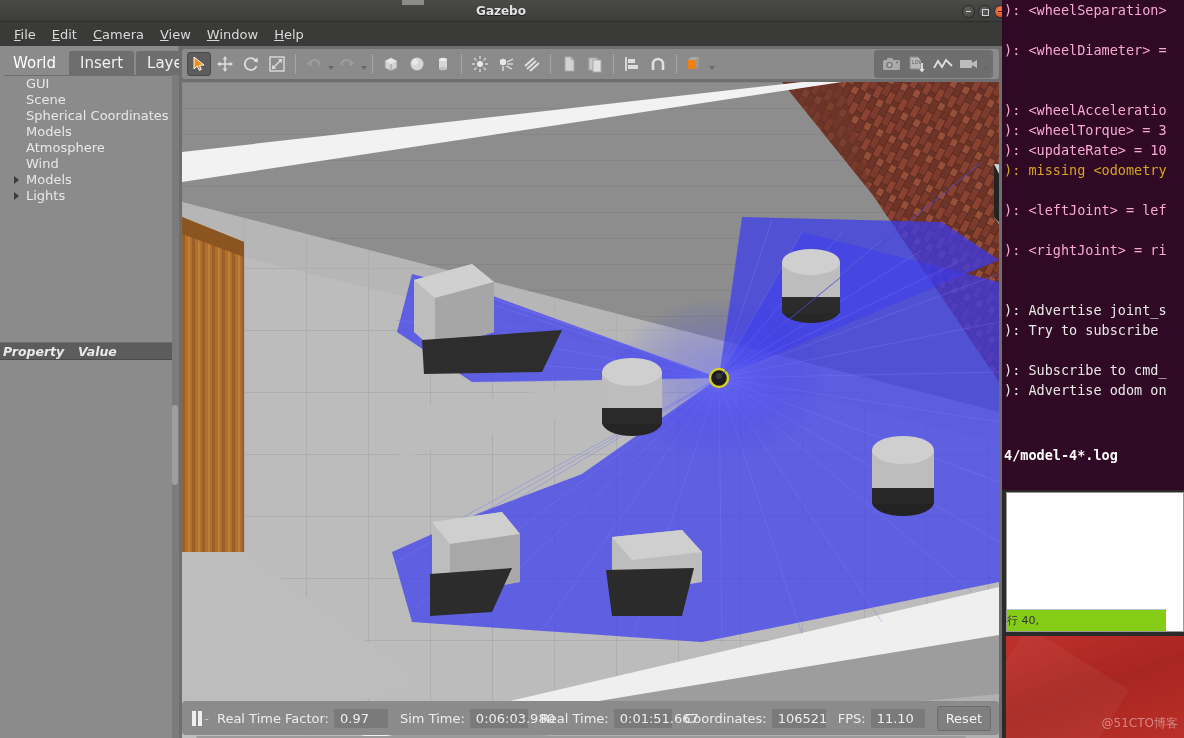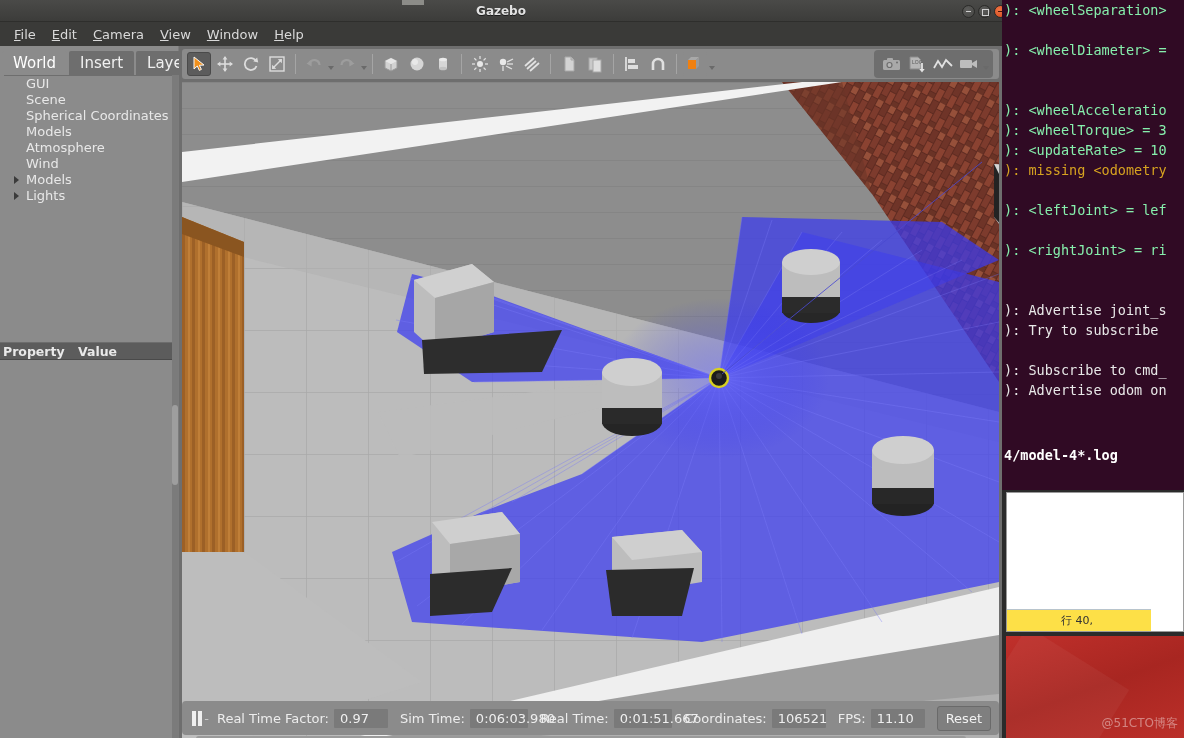--- a/index.html
+++ b/index.html
@@ -90,21 +90,21 @@
   }
   #splitter-grip {
     position: absolute; left: 70px; top: 291px; width: 36px; height: 5px;
   }
   #splitter-grip i {
     display: inline-block; width: 2px; height: 2px; background: #b9b9b9; margin: 1px 1px;
   }
   #prop-header {
     position: absolute; left: 0px; top: 296px; width: 172px; height: 18px;
     background: #5c5c5c; border-top: 1px solid #6d6d6d; border-bottom: 1px solid #4a4a4a;
-    display: flex; align-items: center;
+    display: flex; align-items: center; font-style: italic;
   }
   .prop-col { color: #e9e9e9; font-size: 12.5px; font-weight: bold; }
   #prop-col-property { padding-left: 3px; width: 78px; }
   #prop-col-value { }
   #prop-body {
     position: absolute; left: 0; top: 314px; width: 172px; height: 378px;
     background: #8b8b8b;
   }
   #left-vscroll {
     position: absolute; right: 0px; top: 29px; width: 6px; height: 663px;
@@ -185,36 +185,36 @@
   #terminal {
     position: absolute; left: 0; top: 0; width: 182px; height: 490px;
     background: #300a24; overflow: hidden;
     font-family: "DejaVu Sans Mono", "Liberation Mono", monospace;
     font-size: 13.5px;
     padding-left: 2px;
   }
   .term-line {
     height: 20px; line-height: 20px; white-space: pre; overflow: hidden;
   }
-  .t-green { color: #86efac; }
+  .t-green { color: #f9a8d4; }
   .t-yellow { color: #d7a320; }
   .t-white { color: #e8e8e8; }
   .t-boldwhite { color: #ffffff; font-weight: bold; margin-top: 25px; }
 
   #editor-panel {
     position: absolute; left: 4px; top: 492px; width: 178px; height: 140px;
     background: #ffffff; border: 1px solid #9a9a9a;
   }
   #editor-canvas {
     position: absolute; left: 0; top: 0; width: 176px; height: 113px; background: #fff;
   }
   #editor-statusbar {
-    position: absolute; left: 0; bottom: 0; width: 144px; height: 22px;
-    background: #fde047; border-top: 1px solid #b8c4cc;
-    display: flex; align-items: center; justify-content: center;
+    position: absolute; left: 0; bottom: 0; width: 159px; height: 22px;
+    background: #84cc16; border-top: 1px solid #b8c4cc;
+    display: flex; align-items: center; justify-content: flex-start;
     padding-right: 4px;
   }
   #editor-status-text { font-size: 11px; color: #333; }
   #red-panel {
     position: absolute; left: 4px; top: 636px; width: 180px; height: 102px;
     background: linear-gradient(160deg, #c0302b 0%, #a82621 50%, #bb2f29 100%);
     overflow: hidden;
   }
   #red-panel::before {
     content: ""; position: absolute; left: -30px; top: 10px; width: 120px; height: 160px;

